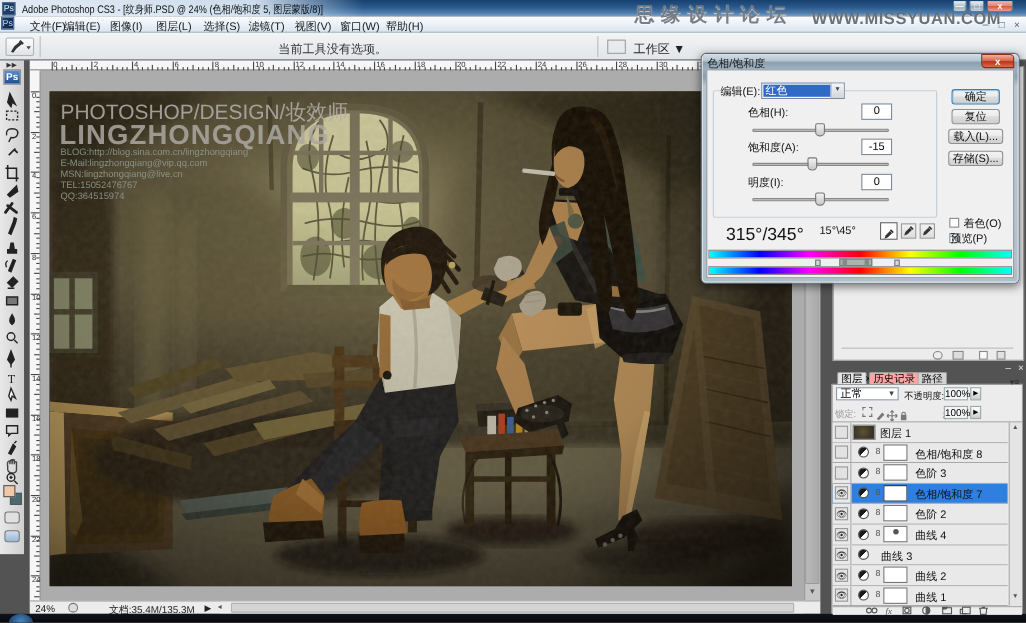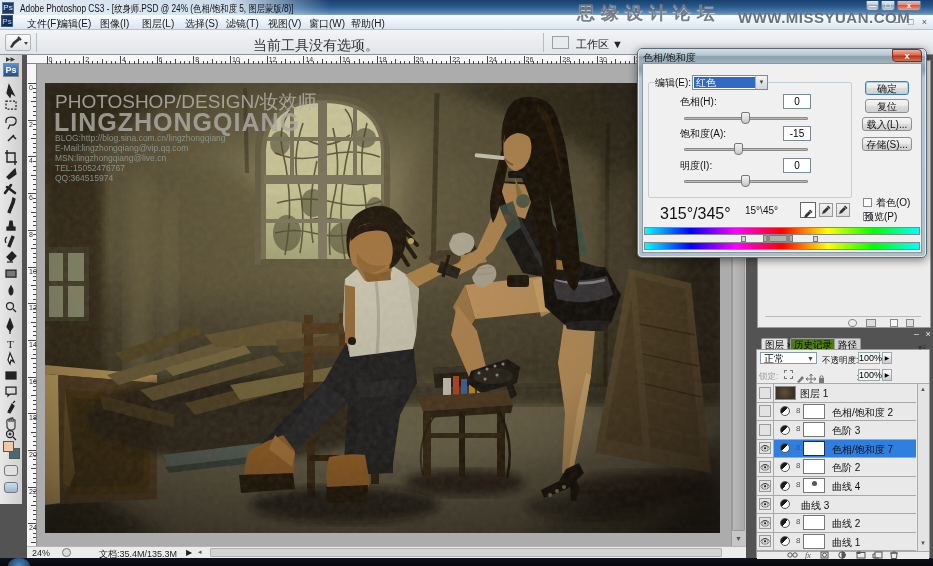--- a/index.html
+++ b/index.html
@@ -20,21 +20,21 @@
 #psdoc{left:1px;top:15px;width:12px;height:12px;background:linear-gradient(135deg,#1c3f6e,#0d2445);border:1px solid #3a5a88;color:#bcd4ee;font-size:8px;line-height:12px;text-align:center}
 .menuitem{top:17px;font-size:10px;color:#1a1a1a;white-space:nowrap}
 #docbtns{left:893px;top:17px;font-size:9px;color:#555;letter-spacing:3px}
 
 #wm1{left:577px;top:1px;font-size:18px;font-weight:bold;color:rgba(108,116,126,.92);letter-spacing:6px;text-shadow:0 1px 1px rgba(255,255,255,.7)}
 #wm2{left:738px;top:9px;font-size:15px;font-weight:bold;color:rgba(98,106,114,.95);letter-spacing:.5px;text-shadow:0 1px 1px rgba(255,255,255,.7)}
 
 #optbar{left:0;top:30px;width:933px;height:25px;background:linear-gradient(180deg,#f2f4f6,#e2e5e9);border-bottom:1px solid #8f9398}
 #opttool{left:5px;top:34px;width:26px;height:17px;border:1px solid #b0b4b8;border-radius:2px;background:linear-gradient(180deg,#fdfdfd,#dfe2e6)}
 #optsep1{left:36px;top:33px;width:1px;height:19px;background:#b8bcc0}
-#opttxt{left:253px;top:37px;font-size:14px;color:#333}
+#opttxt{left:253px;top:37px;font-size:11px;color:#333}
 #wssep{left:543px;top:33px;width:1px;height:19px;background:#b8bcc0}
 #wsico{left:552px;top:36px;width:17px;height:13px;border:1px solid #9aa0a6;background:#e8eaed}
 #wstxt{left:576px;top:37px;font-size:11px;color:#222}
 
 #hruler{left:27px;top:55px;width:719px;height:9px;background:#f6f6f6;border-bottom:1px solid #888}
 #vruler{left:27px;top:64px;width:10px;height:482px;background:#f6f6f6;border-right:1px solid #888}
 .tick{position:absolute;background:#444}
 .rnum{position:absolute;font-size:7px;color:#333}
 
 #toolbar{left:0;top:55px;width:22px;height:449px;background:linear-gradient(90deg,#e8e8e8,#cfcfcf)}
@@ -443,21 +443,21 @@
 <div class="abs" id="toppanel"></div>
 <div class="abs" style="left:765px;top:316px;width:156px;height:1px;background:#bbb"></div>
 <div class="abs" style="left:848px;top:319px;width:9px;height:8px;border:1px solid #888;border-radius:50%"></div>
 <div class="abs" style="left:866px;top:319px;width:10px;height:8px;border:1px solid #888;background:#ddd"></div>
 <div class="abs" style="left:890px;top:319px;width:8px;height:8px;border:1px solid #888;background:#f8f8f8"></div>
 <div class="abs" style="left:906px;top:319px;width:8px;height:8px;border:1px solid #888;background:#e0e0e0"></div>
 
 <div class="abs" id="lphdr">– ×</div>
 <div class="abs" id="lpanel"></div>
 <div class="abs ltab" style="left:761px;background:#e4e4e4;z-index:3;width:27px">图层 ×</div>
-<div class="abs ltab" style="left:790px;background:#4d7c0f;z-index:3">历史记录</div>
+<div class="abs ltab" style="left:790px;background:#fca5a5;z-index:3">历史记录</div>
 <div class="abs ltab" style="left:834px;background:#d2d2d2;z-index:3">路径</div>
 <div class="abs" style="left:918px;top:343px;width:11px;height:8px;font-size:8px;color:#333;z-index:3">▾≡</div>
 
 <div class="abs" style="left:760px;top:352px;width:57px;height:12px;background:#fff;border:1px solid #8a9aa8;font-size:10px;padding-left:3px;line-height:11px;z-index:3">正常</div>
 <div class="abs" style="left:807px;top:355px;font-size:7px;color:#444;z-index:4">▼</div>
 <div class="abs" style="left:822px;top:355px;font-size:8.5px;color:#111;z-index:3">不透明度:</div>
 <div class="abs" style="left:858px;top:352px;width:22px;height:12px;background:#f4f4f4;border:1px solid #9aa;font-size:9px;text-align:center;line-height:11px;z-index:3">100%</div>
 <div class="abs" style="left:882px;top:352px;width:10px;height:12px;background:linear-gradient(#fff,#ccc);border:1px solid #9aa;font-size:6px;text-align:center;line-height:11px;z-index:3">▶</div>
 
 <div class="abs" style="left:759px;top:371px;font-size:8.5px;color:#999;z-index:3">锁定:</div>
@@ -898,21 +898,21 @@
     <div class="abs" style="left:2px;top:2.5px;width:12px;height:12px;background:#e2e2e2;border:1px solid #999;font-size:8px;line-height:11px;text-align:center;color:#222"></div>
     <div class="abs" style="left:18px;top:1.5px;width:21px;height:14px;background:radial-gradient(circle at 45% 45%,#5c5138 0%,#3a3326 70%);border:1px solid #888"></div>
     <div class="abs" style="left:43px;top:3px;font-size:10px;color:#111">图层 1</div>
   </div>
 <div class="abs" style="left:757px;top:402.6px;width:159px;height:18.6px;background:#e9e9e9;border-bottom:1px solid #a8a8a8;overflow:hidden;z-index:2">
     <div class="abs" style="left:0;top:0;width:17px;height:18.6px;background:#e9e9e9;border-right:1px solid #aaa"></div>
     <div class="abs" style="left:2px;top:2.5px;width:12px;height:12px;background:#e2e2e2;border:1px solid #999;font-size:8px;line-height:11px;text-align:center;color:#222"></div>
     <div class="abs" style="left:23px;top:3.5px;width:10px;height:10px;border-radius:50%;background:linear-gradient(135deg,#1a1a1a 50%,#fdfdfd 50%);border:1px solid #555"></div>
     <div class="abs" style="left:39px;top:3px;font-size:8px;color:#555">8</div>
     <div class="abs" style="left:46px;top:1px;width:22px;height:15px;background:#fff;border:1px solid #777"></div>
-    <div class="abs" style="left:75px;top:3px;font-size:10px;color:#111">色相/饱和度 2</div>
+    <div class="abs" style="left:75px;top:3px;font-size:10px;color:#111">色相/饱和度 8</div>
   </div>
 <div class="abs" style="left:757px;top:421.2px;width:159px;height:18.6px;background:#e9e9e9;border-bottom:1px solid #a8a8a8;overflow:hidden;z-index:2">
     <div class="abs" style="left:0;top:0;width:17px;height:18.6px;background:#e9e9e9;border-right:1px solid #aaa"></div>
     <div class="abs" style="left:2px;top:2.5px;width:12px;height:12px;background:#e2e2e2;border:1px solid #999;font-size:8px;line-height:11px;text-align:center;color:#222"></div>
     <div class="abs" style="left:23px;top:3.5px;width:10px;height:10px;border-radius:50%;background:linear-gradient(135deg,#1a1a1a 50%,#fdfdfd 50%);border:1px solid #555"></div>
     <div class="abs" style="left:39px;top:3px;font-size:8px;color:#555">8</div>
     <div class="abs" style="left:46px;top:1px;width:22px;height:15px;background:#fff;border:1px solid #777"></div>
     <div class="abs" style="left:75px;top:3px;font-size:10px;color:#111">色阶 3</div>
   </div>
 <div class="abs" style="left:757px;top:439.8px;width:159px;height:18.6px;background:#2e7fe0;border-bottom:1px solid #a8a8a8;overflow:hidden;z-index:2">

